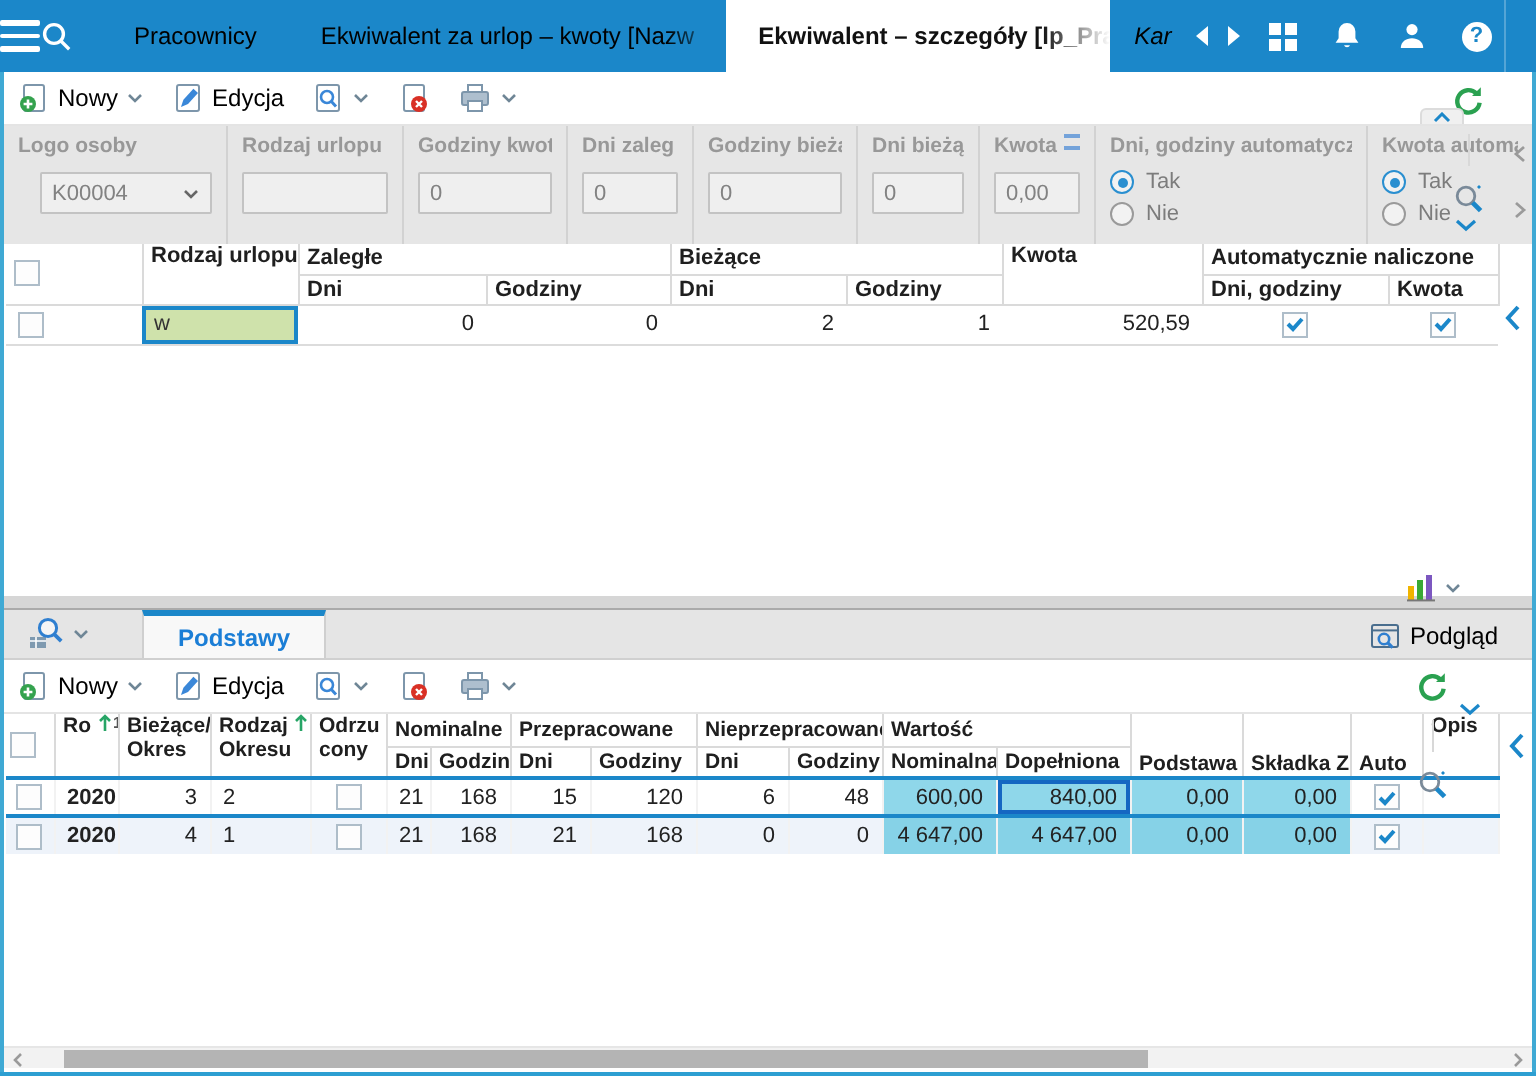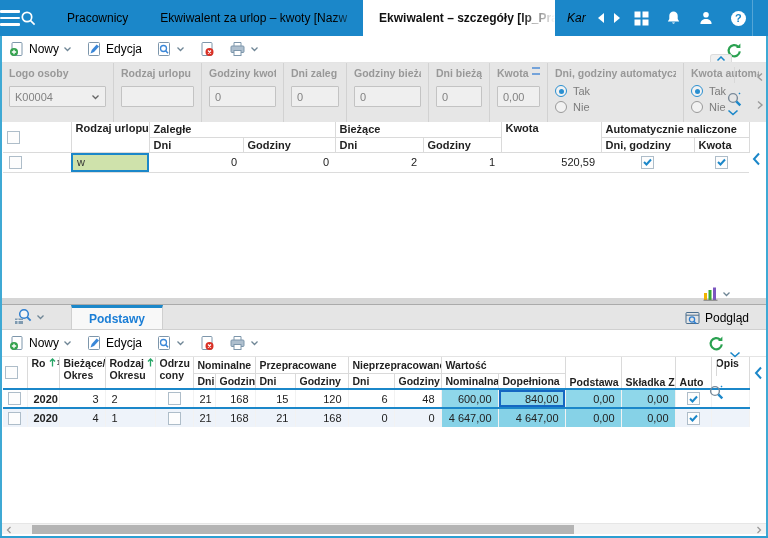--- a/index.html
+++ b/index.html
@@ -37,21 +37,21 @@
 .tbtn svg{flex:none;}
 .tbright{margin-left:auto;display:flex;align-items:center;gap:6px;padding-right:10px;flex-direction:column;}
 .tsep{width:1px;height:16px;background:#d8d8d8;margin:0 4px;}
 
 
 .filterpanel{position:absolute;top:63px;height:59px;left:2px;right:2px;background:#e6e6e6;display:flex;z-index:20;}
 .ffield{padding:4px 7px 0 7px;border-right:1px solid #d2d2d2;overflow:hidden;position:relative;}
 .flabel{font-size:10.5px;font-weight:bold;color:#989898;display:flex;align-items:flex-start;justify-content:space-between;white-space:nowrap;overflow:hidden;height:14px;}
 .eqicon{flex:none;width:11px;height:8px;border-top:2px solid #74a3da;border-bottom:2px solid #74a3da;margin-left:3px;}
 .finput{margin-top:5px;height:21px;background:#efefef;border:1px solid #c3c3c3;font-size:11px;color:#828282;display:flex;align-items:center;padding:0 5px;border-radius:1px;}
-.fcombo{justify-content:space-between;cursor:pointer;}
+.fcombo{justify-content:space-between;cursor:pointer;margin-left:11px;}
 .fradio{display:flex;align-items:center;gap:6px;margin-top:4px;font-size:11px;color:#7c7c7c;cursor:pointer;}
 .rdot{width:12px;height:12px;border-radius:50%;border:1px solid #9a9a9a;background:#f2f2f2;position:relative;flex:none;}
 .rdot.sel{border-color:#2a8fd0;}
 .rdot.sel::after{content:"";position:absolute;left:2.5px;top:2.5px;width:5px;height:5px;border-radius:50%;background:#2a8fd0;}
 
 
 .grid{border-collapse:collapse;table-layout:fixed;background:#fff;}
 .grid th{font-weight:bold;color:#1f1f1f;text-align:left;padding:0 4px;border-right:1px solid #dadada;border-bottom:1px solid #dadada;background:#fff;overflow:hidden;white-space:nowrap;}
 .grid td{font-size:11px;color:#222;padding:0 6px;overflow:hidden;white-space:nowrap;}
 .g1{position:absolute;top:122px;left:3px;width:746px;z-index:10;}

